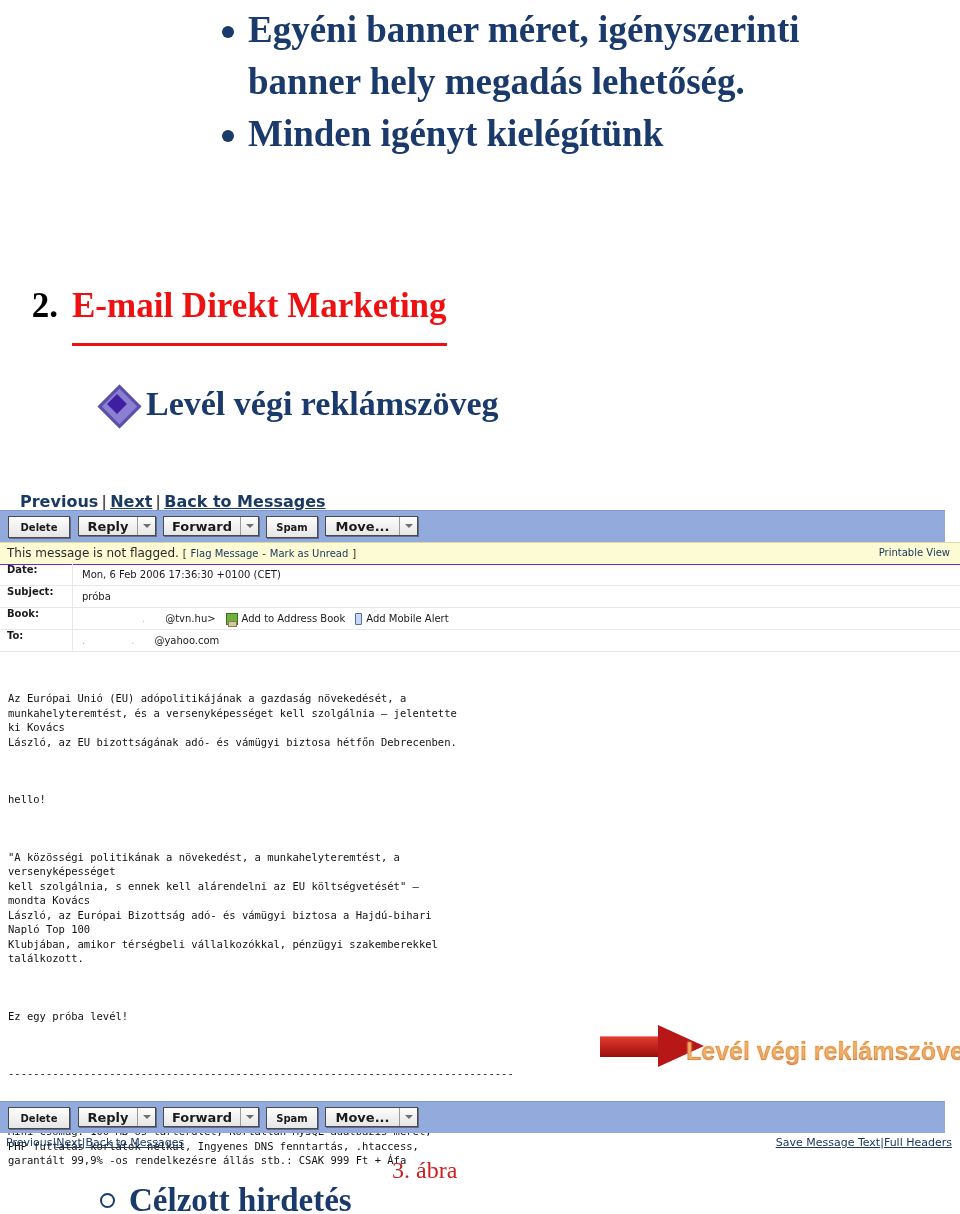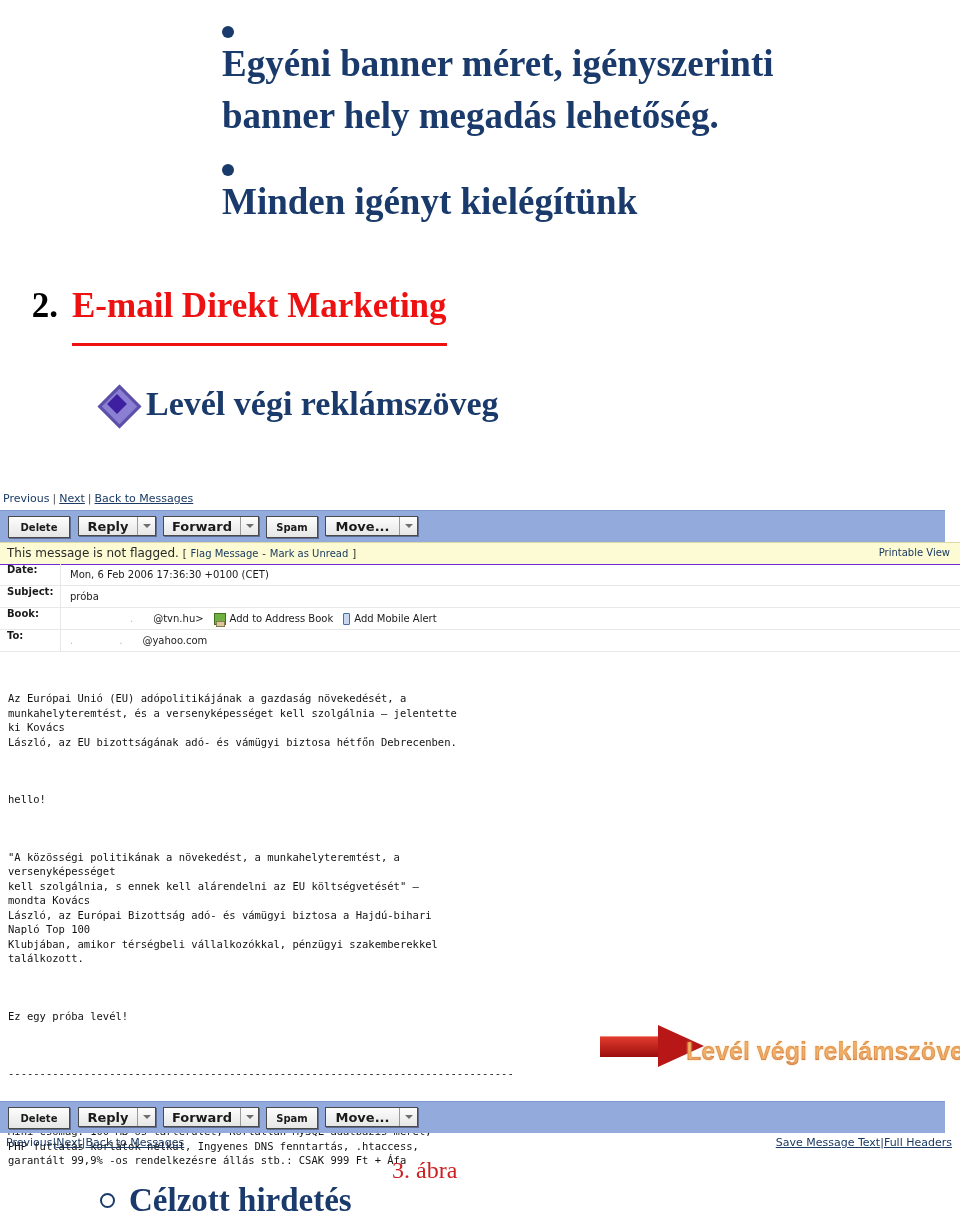--- a/index.html
+++ b/index.html
@@ -23,21 +23,20 @@
     width: 620px;
   }
   .bullet-row {
     display: flex;
     align-items: flex-start;
     color: #1a3a6b;
     font-weight: bold;
     font-size: 37px;
     line-height: 52px;
     font-family: "Liberation Serif", serif;
-    flex-direction: column;
   }
   .bullet-dot {
     flex: 0 0 auto;
     width: 12px;
     height: 12px;
     border-radius: 50%;
     background: #1a3a6b;
     margin-top: 22px;
     margin-right: 14px;
   }
@@ -116,25 +115,26 @@
     left: 0px;
     top: 490px;
     width: 960px;
     height: 660px;
     background: #ffffff;
     font-family: "DejaVu Sans", sans-serif;
   }
 
   .nav-links {
     position: absolute;
-    left: 3px;
+    left: 20px;
     top: 2px;
-    font-size: 11px;
+    font-size: 16px;
     color: #1b3a63;
     white-space: nowrap;
+    font-weight: bold;
   }
   .nav-links .sep { color: #555; margin: 0 3px; }
   .nav-links .nolink { color: #1b3a63; }
   .nav-links a {
     color: #1b3a63;
     text-decoration: underline;
   }
 
   .toolbar {
     position: absolute;
@@ -255,20 +255,21 @@
   .hdr-value {
     flex: 1 1 auto;
     font-size: 10px;
     color: #1a1a1a;
     border-left: 1px solid #e8e8e8;
     padding-left: 9px;
     height: 100%;
     display: flex;
     align-items: center;
     white-space: nowrap;
+    margin-left: 12px;
   }
   .addr-masked { display: inline-block; width: 60px; }
   .addr-masked-2 { display: inline-block; width: 46px; }
   .addr-masked-3 { display: inline-block; width: 20px; }
   .addr-dot { color: #bbb; }
 
   .mini-icon {
     display: inline-block;
     vertical-align: middle;
     margin: 0 4px 0 10px;

